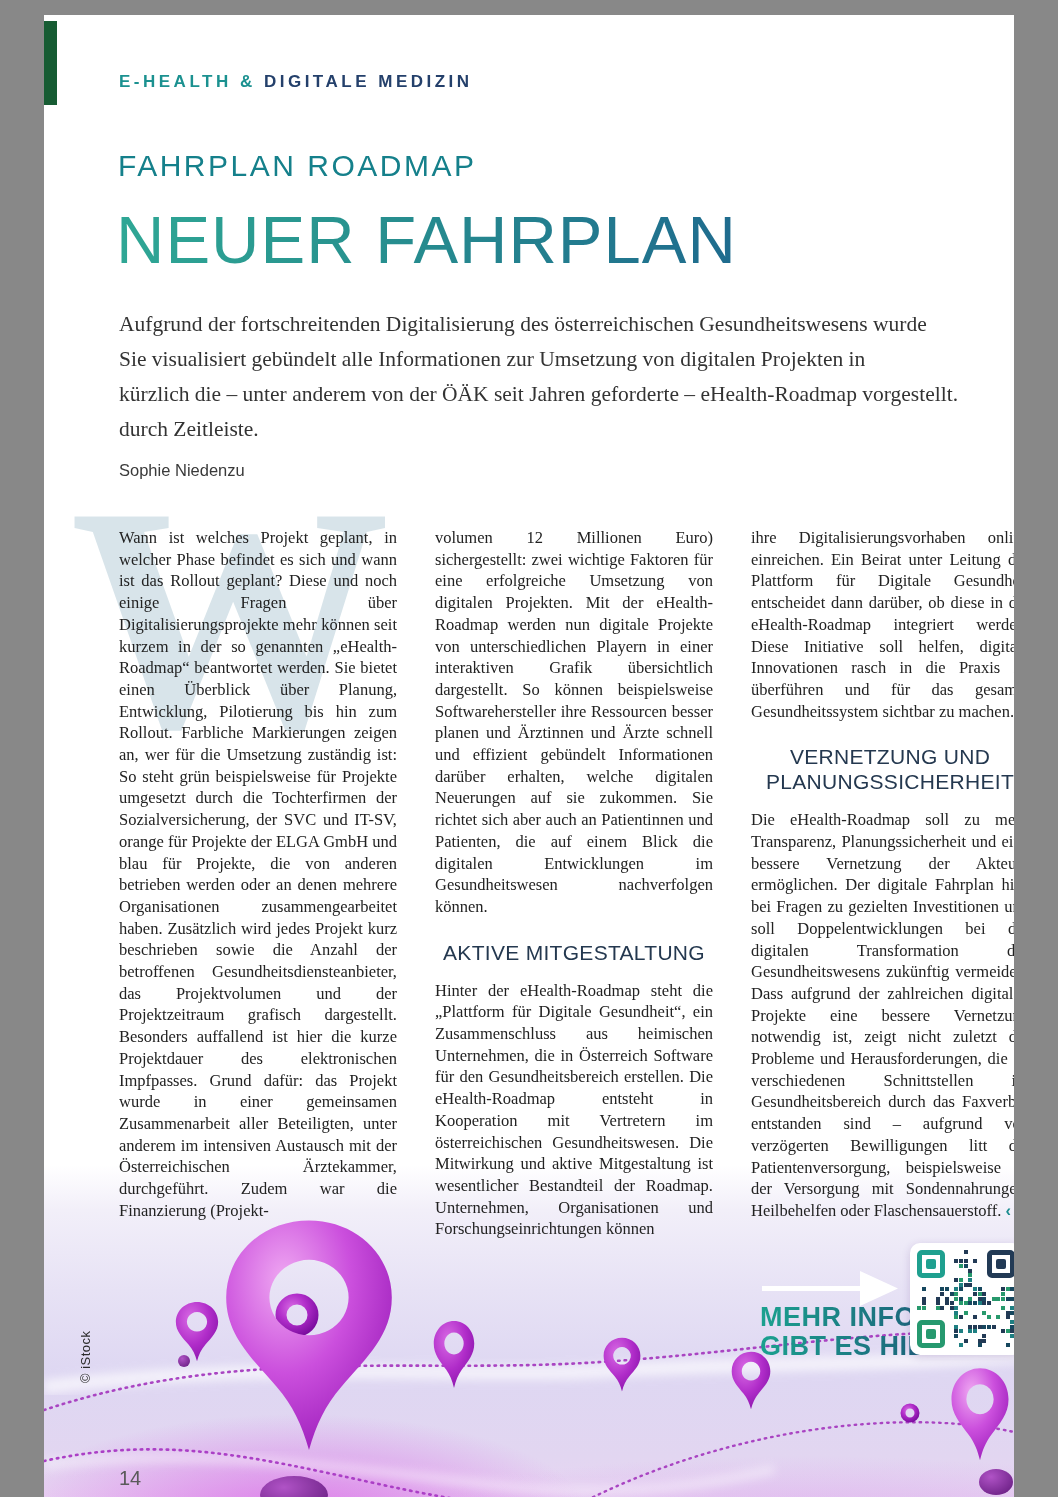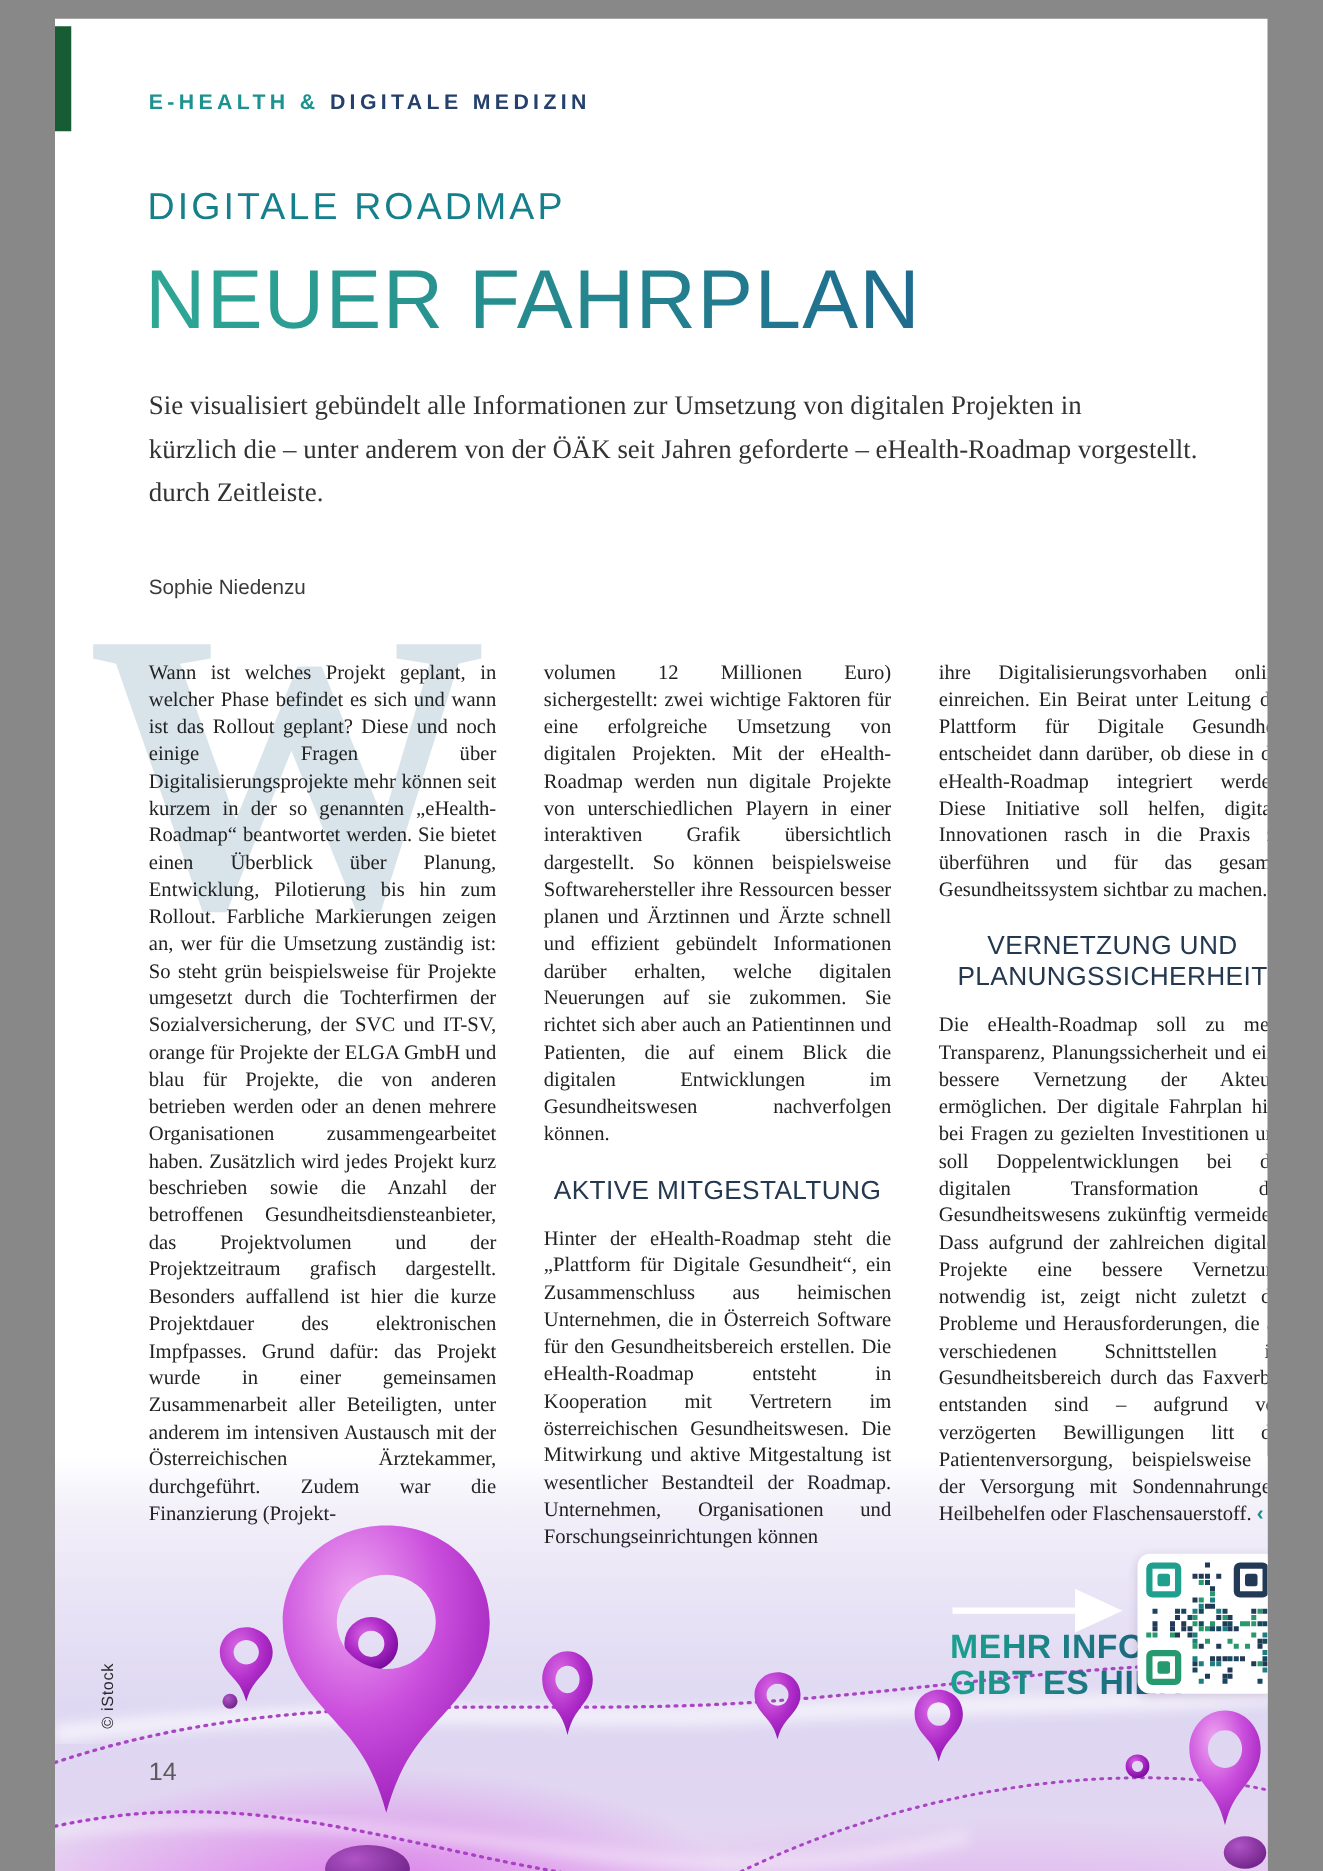--- a/index.html
+++ b/index.html
@@ -52,21 +52,21 @@
       radial-gradient(420px 150px at 24% 102%, rgba(214,80,228,.70), rgba(214,80,228,0) 70%),
       radial-gradient(700px 130px at 72% 110%, rgba(204,118,230,.45), rgba(204,118,230,0) 70%),
       linear-gradient(180deg,#ffffff 0%,#f2eff9 13%,#e7e2f5 36%,#ded7f2 60%,#e2d6f1 84%,#ead5f3 100%);
   }
   .hero svg{position:absolute;left:0;top:0;}
   
   .credit{
     position:absolute;left:34px;top:1368px;font-size:13px;color:#2b2b2b;z-index:3;
     transform:rotate(-90deg);transform-origin:0 0;letter-spacing:.5px;
   }
-  .pagenum{position:absolute;left:75px;top:1392px;font-size:20px;color:#5a5a5a;z-index:3;}
+  .pagenum{position:absolute;left:75px;top:1452px;font-size:20px;color:#5a5a5a;z-index:3;}
   
   .promo-arrow{position:absolute;left:714px;top:1252px;z-index:3;}
   .promo-text{
     position:absolute;left:716px;top:1288px;z-index:3;
     font-size:27px;font-weight:bold;letter-spacing:.5px;line-height:29px;
     background:linear-gradient(90deg,#1ba18f 0%,#1c5a78 100%);
     -webkit-background-clip:text;background-clip:text;color:transparent;
   }
   
   .qr-card{
@@ -85,24 +85,25 @@
 <body>
 
 <div class="page">
 
   <div class="corner-mark"></div>
 
   <div class="category">
     <span class="c-left">E-HEALTH &amp;</span>
     <span class="c-right">DIGITALE MEDIZIN</span>
   </div>
-  <div class="kicker">DIGITALE ROADMAP</div>
+  <div class="kicker">FAHRPLAN ROADMAP</div>
   <div class="headline">NEUER FAHRPLAN</div>
 
   <div class="lead">
+    <div>Aufgrund der fortschreitenden Digitalisierung des österreichischen Gesundheitswesens wurde</div>
     <div>Sie visualisiert gebündelt alle Informationen zur Umsetzung von digitalen Projekten in</div>
     <div>kürzlich die – unter anderem von der ÖÄK seit Jahren geforderte – eHealth-Roadmap vorgestellt.</div>
     <div>durch Zeitleiste.</div>
   </div>
   <div class="author">Sophie Niedenzu</div>
 
   <div class="dropcap-w">W</div>
 
   <div class="hero">
     <svg width="1058" height="347" viewBox="0 0 1058 347">

